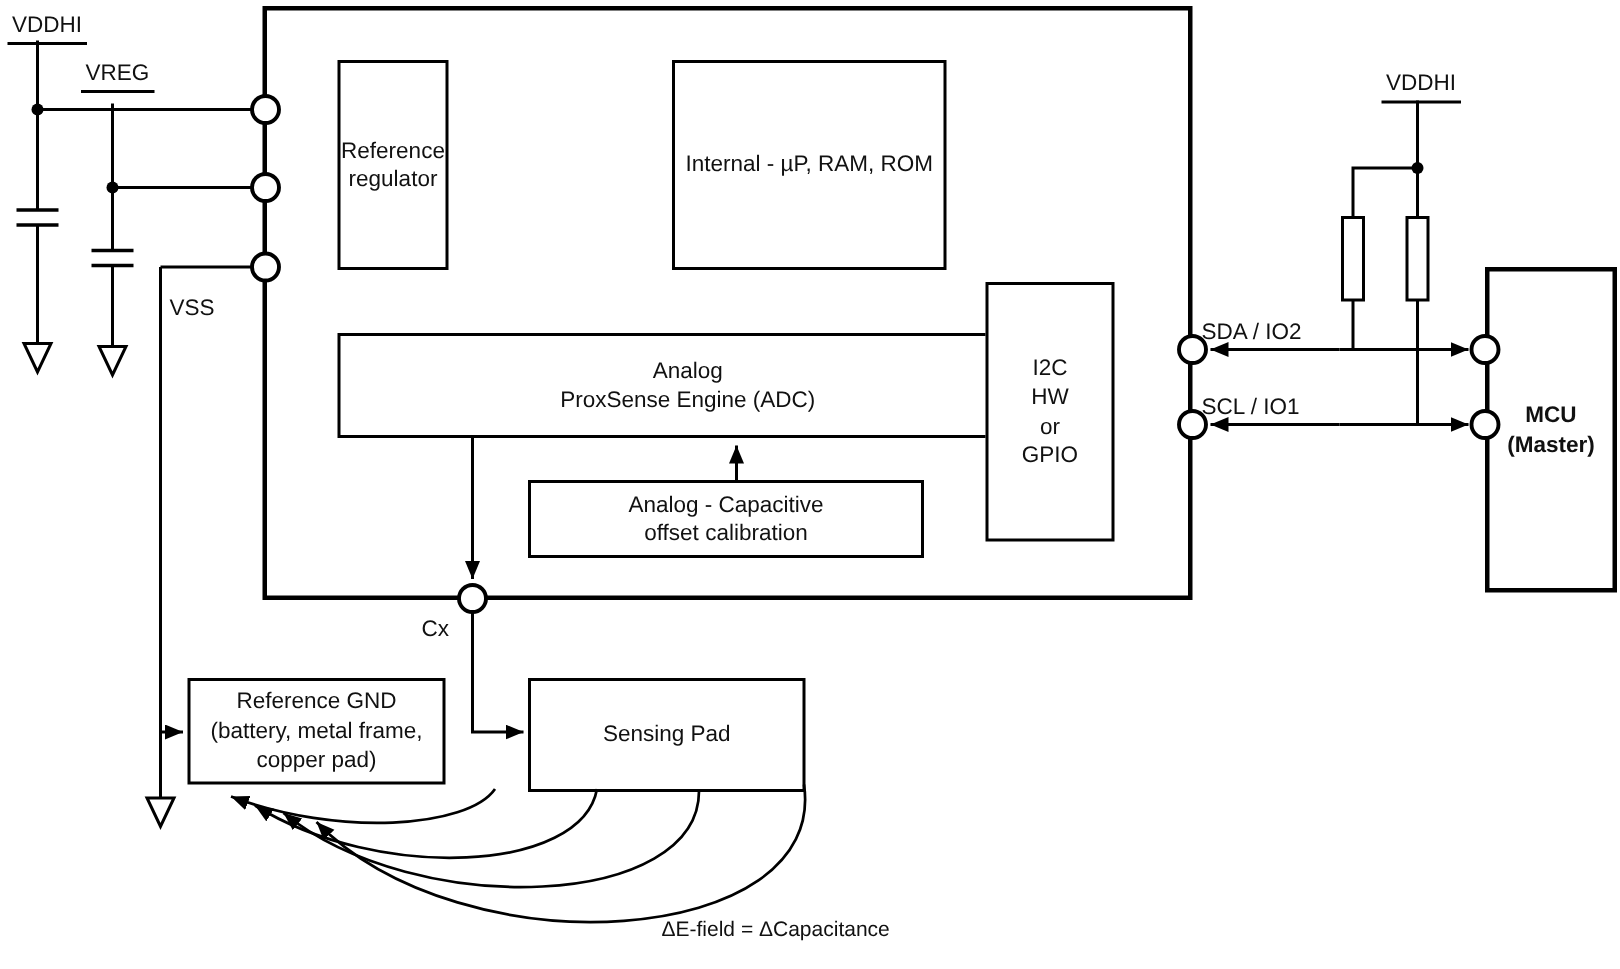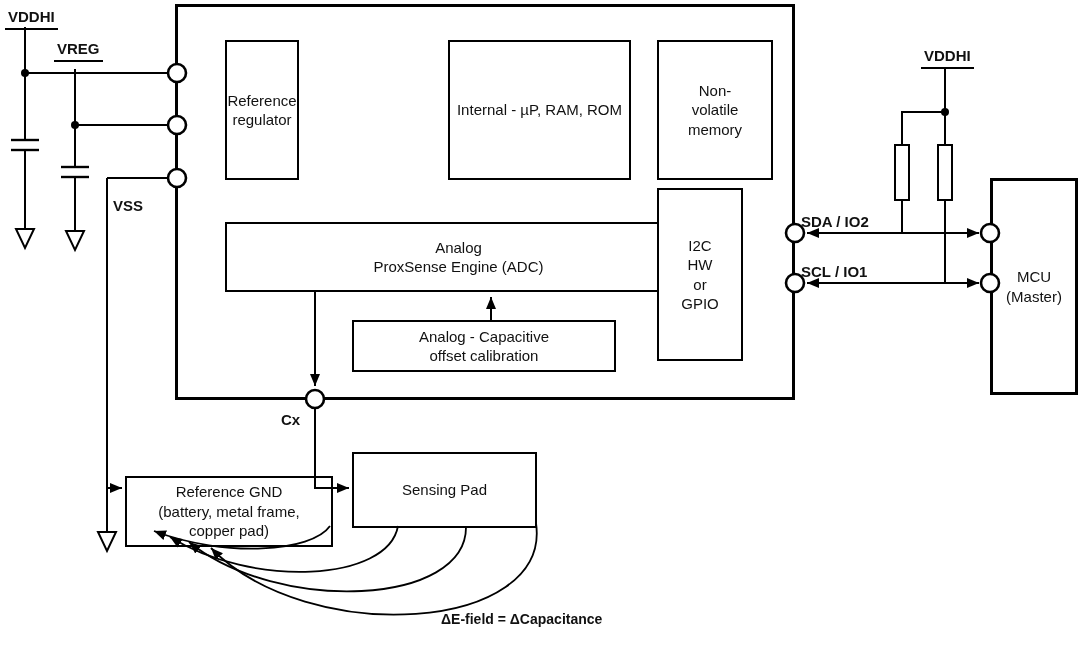--- a/index.html
+++ b/index.html
@@ -1,50 +1,47 @@
 <!DOCTYPE html>
 <html><head>
 <meta charset="utf-8">
 <style>
   * { margin:0; padding:0; box-sizing:border-box; }
   body { background:#fff; font-family:"Liberation Sans", sans-serif; color:#111; }
   .canvas { position:relative; width:1080px; height:646px; background:#fff; overflow:hidden; font-size:15px; line-height:1.3; }
   .box { position:absolute; border:2px solid #000; background:#fff; display:flex; align-items:center; justify-content:center;
          text-align:center; white-space:pre-line; z-index:2; padding:2px; }
-  .thick { border-width:3px; }
-  .lbl { position:absolute; white-space:nowrap; z-index:6;font-weight:bold; }
+  .thick { border-width:3px;font-weight:bold; }
+  .lbl { position:absolute; white-space:nowrap; z-index:6; }
   .underlined { display:inline-block; border-bottom:2px solid #000; padding:0 3px 1px 3px; }
   svg.wires { position:absolute; left:0; top:0; z-index:5; pointer-events:none; }
 </style>
 </head>
 <body>
 
 <div class="canvas">
 
   <div class="box thick" style="left:175px;top:4px;width:620px;height:396px;z-index:1"></div>
 
   <div class="box thick" style="left:990px;top:178px;width:88px;height:217px">MCU
 (Master)</div>
 
   <div class="box" style="left:225px;top:40px;width:74px;height:140px">Reference
 regulator</div>
   <div class="box" style="left:448px;top:40px;width:183px;height:140px">Internal - µP, RAM, ROM</div>
-  <div class="box" style="left:657px;top:40px;width:116px;height:140px">Non-
-volatile
-memory</div>
   <div class="box" style="left:225px;top:222px;width:467px;height:70px">Analog
 ProxSense Engine (ADC)</div>
   <div class="box" style="left:352px;top:320px;width:264px;height:52px">Analog - Capacitive
 offset calibration</div>
   <div class="box" style="left:657px;top:188px;width:86px;height:173px">I2C
 HW
 or
 GPIO</div>
 
-  <div class="box" style="left:125px;top:476px;width:208px;height:71px">Reference GND
+  <div class="box" style="left:125px;top:452px;width:172px;height:71px">Reference GND
 (battery, metal frame,
 copper pad)</div>
   <div class="box" style="left:352px;top:452px;width:185px;height:76px">Sensing Pad</div>
 
   <svg class="wires" width="1080" height="646" viewBox="0 0 1080 646">
     <defs>
       <marker id="arr" markerUnits="userSpaceOnUse" markerWidth="13" markerHeight="11" refX="12" refY="5" orient="auto">
         <path d="M0,0 L12,5 L0,10 Z" fill="#000"></path>
       </marker>
     </defs>

